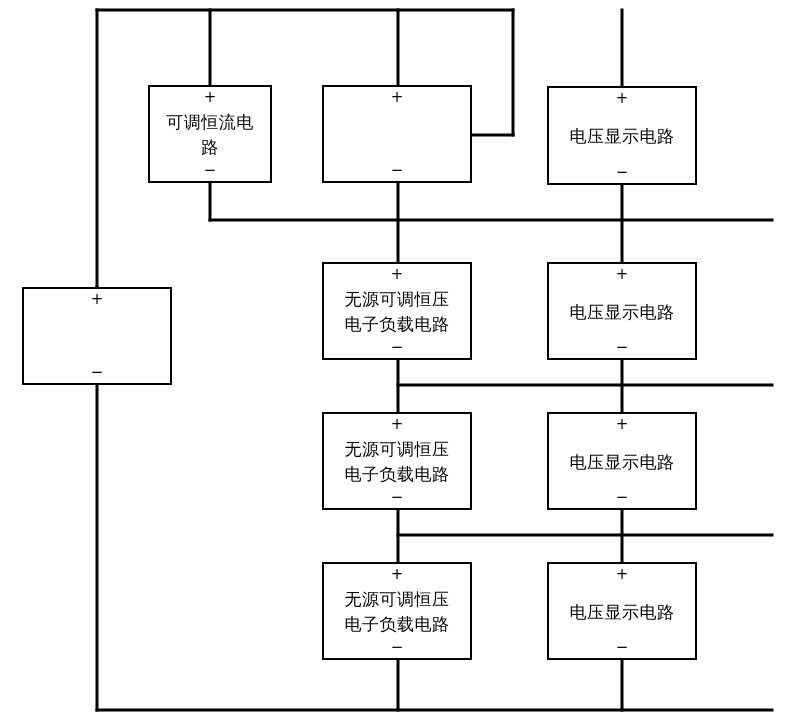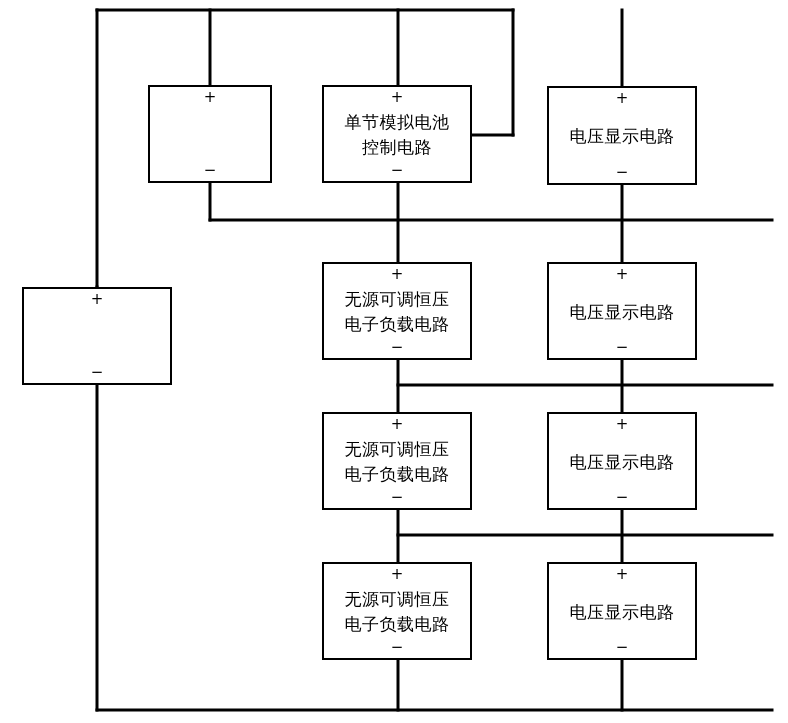--- a/index.html
+++ b/index.html
@@ -87,26 +87,26 @@
       <line x1="622" y1="660" x2="622" y2="710" stroke="#000000" stroke-width="3" stroke-linecap="square"></line>
     </svg>
 
   <div id="blocks-layer">
       <div class="block" style="left: 22px; top: 287px; width: 150px; height: 98px;">
         <div class="polarity plus">+</div>
         <div class="polarity minus">−</div>
       </div>
       <div class="block" style="left: 148px; top: 85px; width: 124px; height: 98px;">
         <div class="polarity plus">+</div>
+        <div class="block-label">可调恒流电
+路</div>
         <div class="polarity minus">−</div>
       </div>
       <div class="block" style="left: 322px; top: 85px; width: 150px; height: 98px;">
         <div class="polarity plus">+</div>
-        <div class="block-label">单节模拟电池
-控制电路</div>
         <div class="polarity minus">−</div>
       </div>
       <div class="block" style="left: 547px; top: 86px; width: 150px; height: 99px;">
         <div class="polarity plus">+</div>
         <div class="block-label">电压显示电路</div>
         <div class="polarity minus">−</div>
       </div>
       <div class="block" style="left: 322px; top: 262px; width: 150px; height: 98px;">
         <div class="polarity plus">+</div>
         <div class="block-label">无源可调恒压

